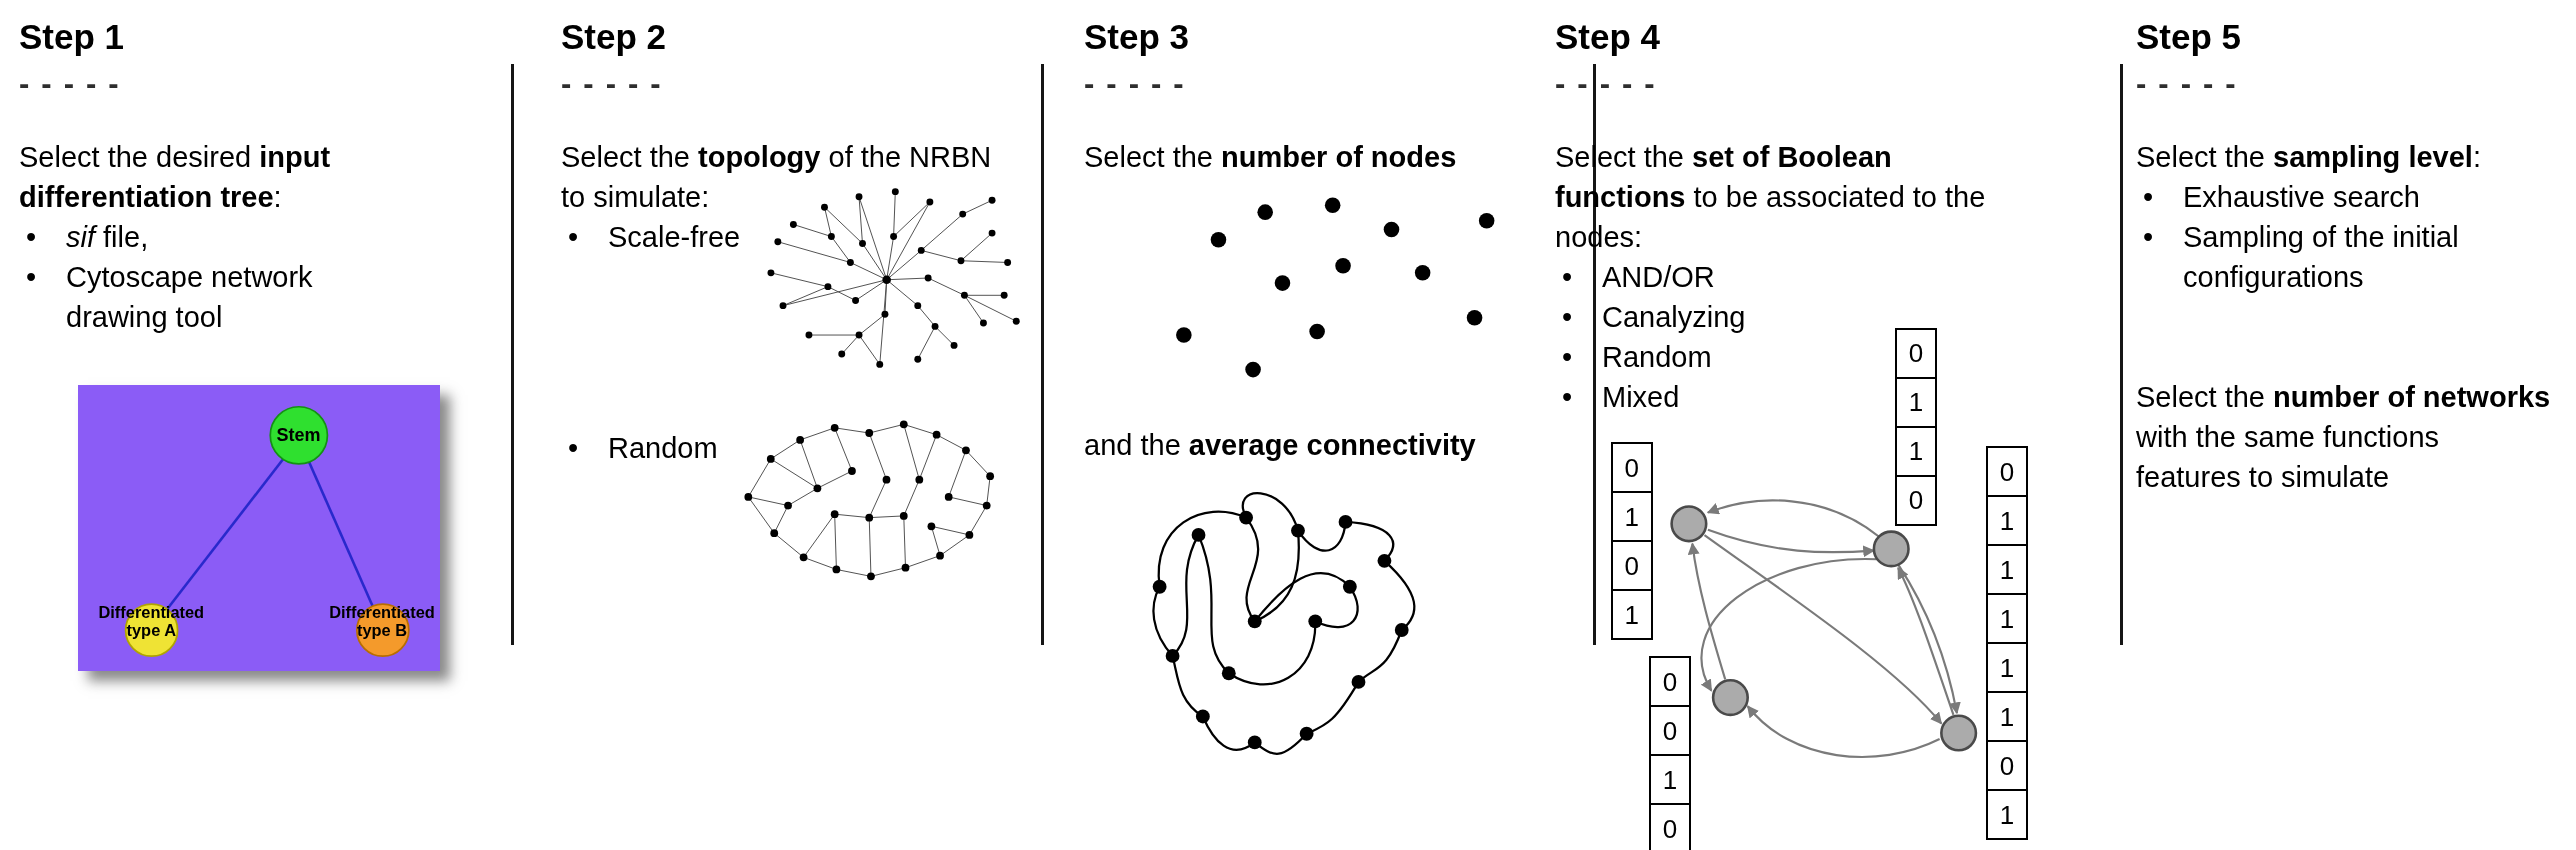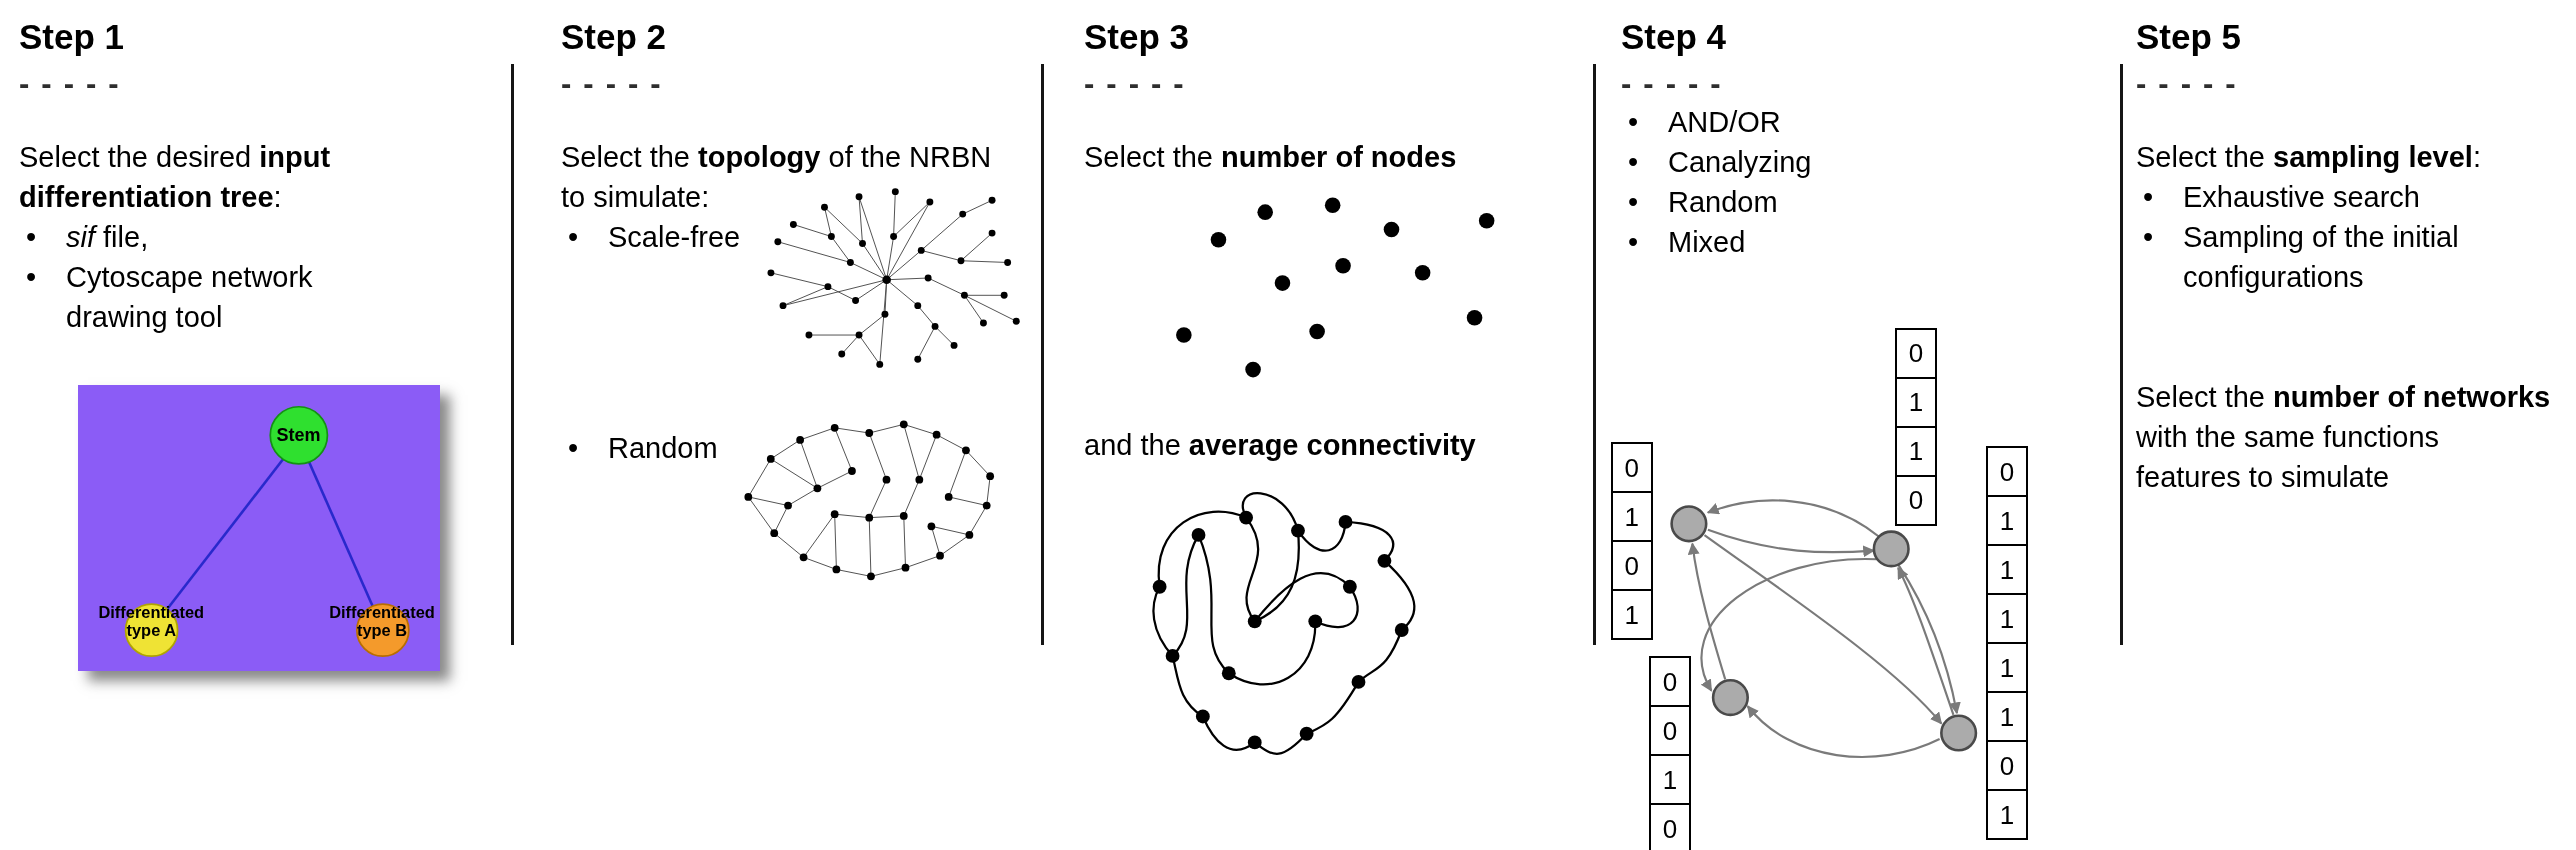--- a/index.html
+++ b/index.html
@@ -3,21 +3,21 @@
 <meta charset="utf-8">
 <style>
   html,body{margin:0;padding:0;background:#fff}
   .root{position:relative;width:2576px;height:851px;background:#fff;overflow:hidden;
         font-family:Liberation Sans, sans-serif;color:#000}
   .divider{position:absolute;top:64px;width:2.6px;height:581px;background:#151515}
   .col{position:absolute;top:17.3px}
   .c1{left:19px;width:480px}
   .c2{left:561px;width:433px}
   .c3{left:1084px;width:506px}
-  .c4{left:1621px;width:433px}
+  .c4{left:1555px;width:433px}
   .c5{left:2136px;width:415px}
   .step-title{font-size:35px;font-weight:700;line-height:1.15;margin:0}
   .dashes{font-size:31px;font-weight:700;color:#2e2e2e;margin-top:8.7px;letter-spacing:1.7px}
   .para{font-size:29px;line-height:1.38;margin:35px 0 0 0}
   .para b{font-weight:700}
   .bullets{list-style:none;margin:0;padding:0;font-size:29px;line-height:1.38}
   .c1 .bullets{max-width:398px}
   .bullet{display:flex;align-items:flex-start}
   .bmark{flex:none;width:40px;padding-left:7px}
   .btxt{flex:1}
@@ -331,20 +331,21 @@
           <circle cx="120" cy="220" r="8"></circle>
           <circle cx="220" cy="160" r="8"></circle>
         <circle cx="260" cy="120" r="8"></circle>
       </g>
     </svg>
   </div>
 
   <section class="col c4">
     <h2 class="step-title">Step 4</h2>
     <div class="dashes">- - - - -</div>
+    <p class="para"><span>Select the </span><b>set of Boolean functions</b><span> to be associated to the nodes:</span></p>
     <ul class="bullets">
       <li class="bullet">
         <span class="bmark">•</span>
         <span class="btxt">AND/OR</span>
       </li>
       <li class="bullet">
         <span class="bmark">•</span>
         <span class="btxt">Canalyzing</span>
       </li>
       <li class="bullet">

